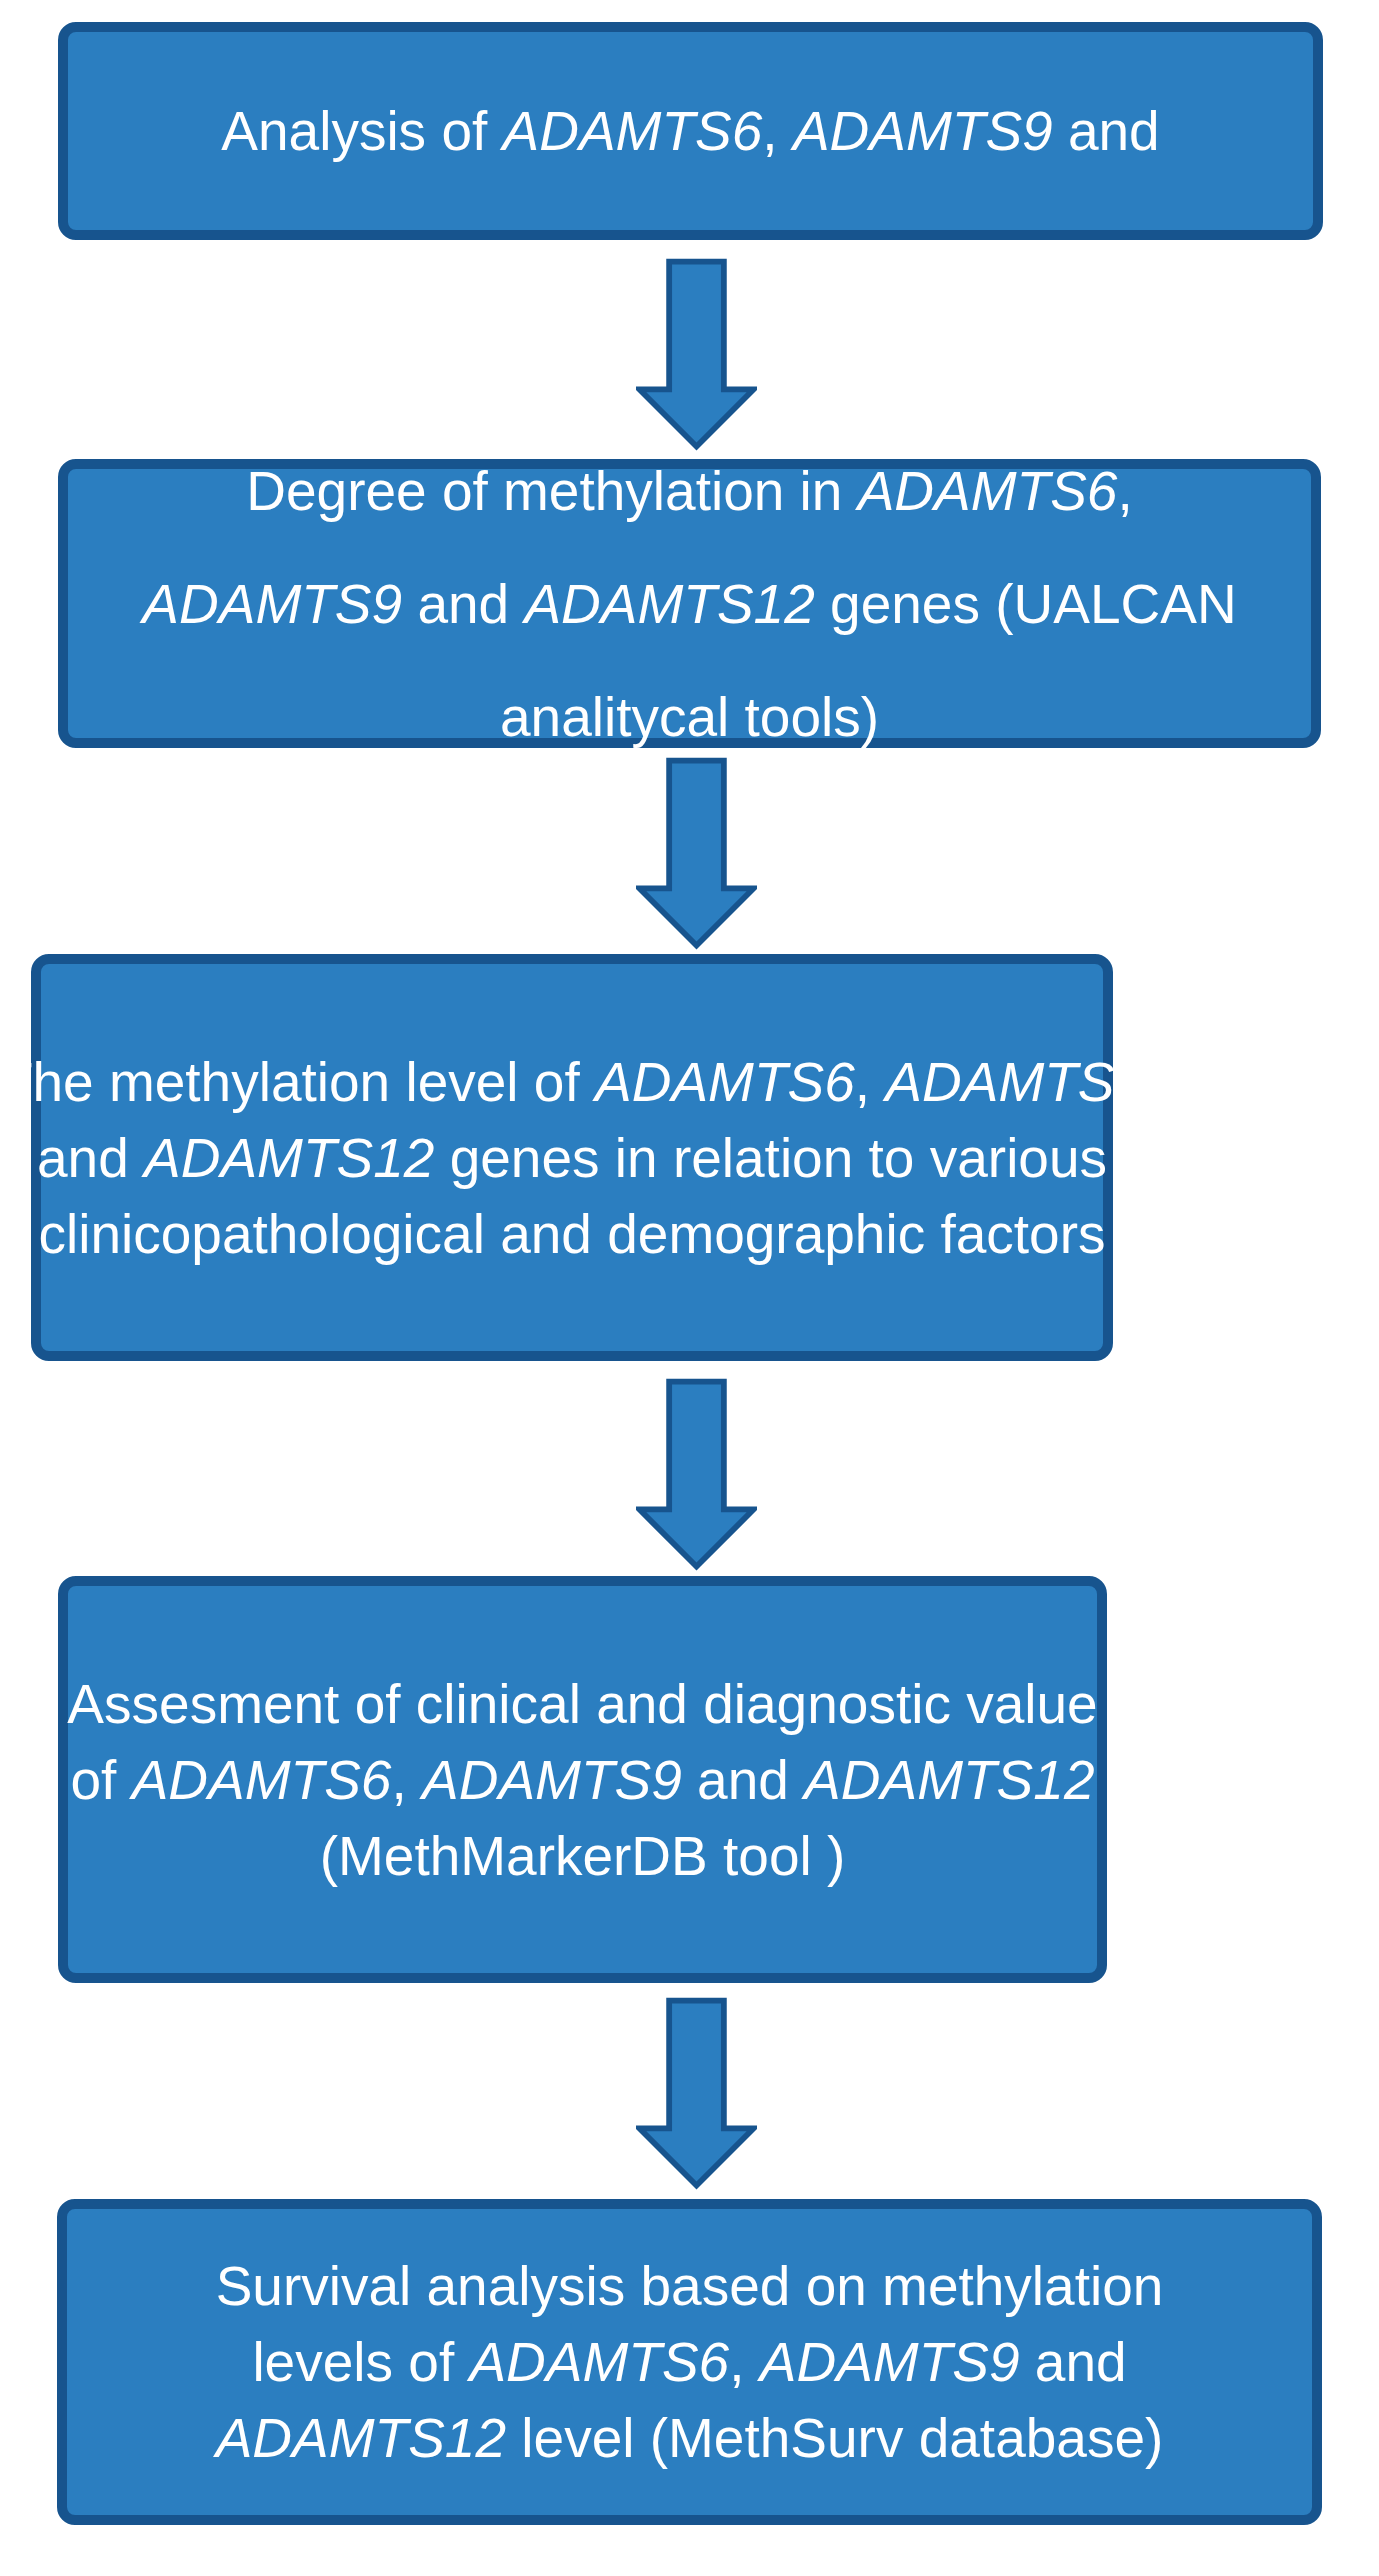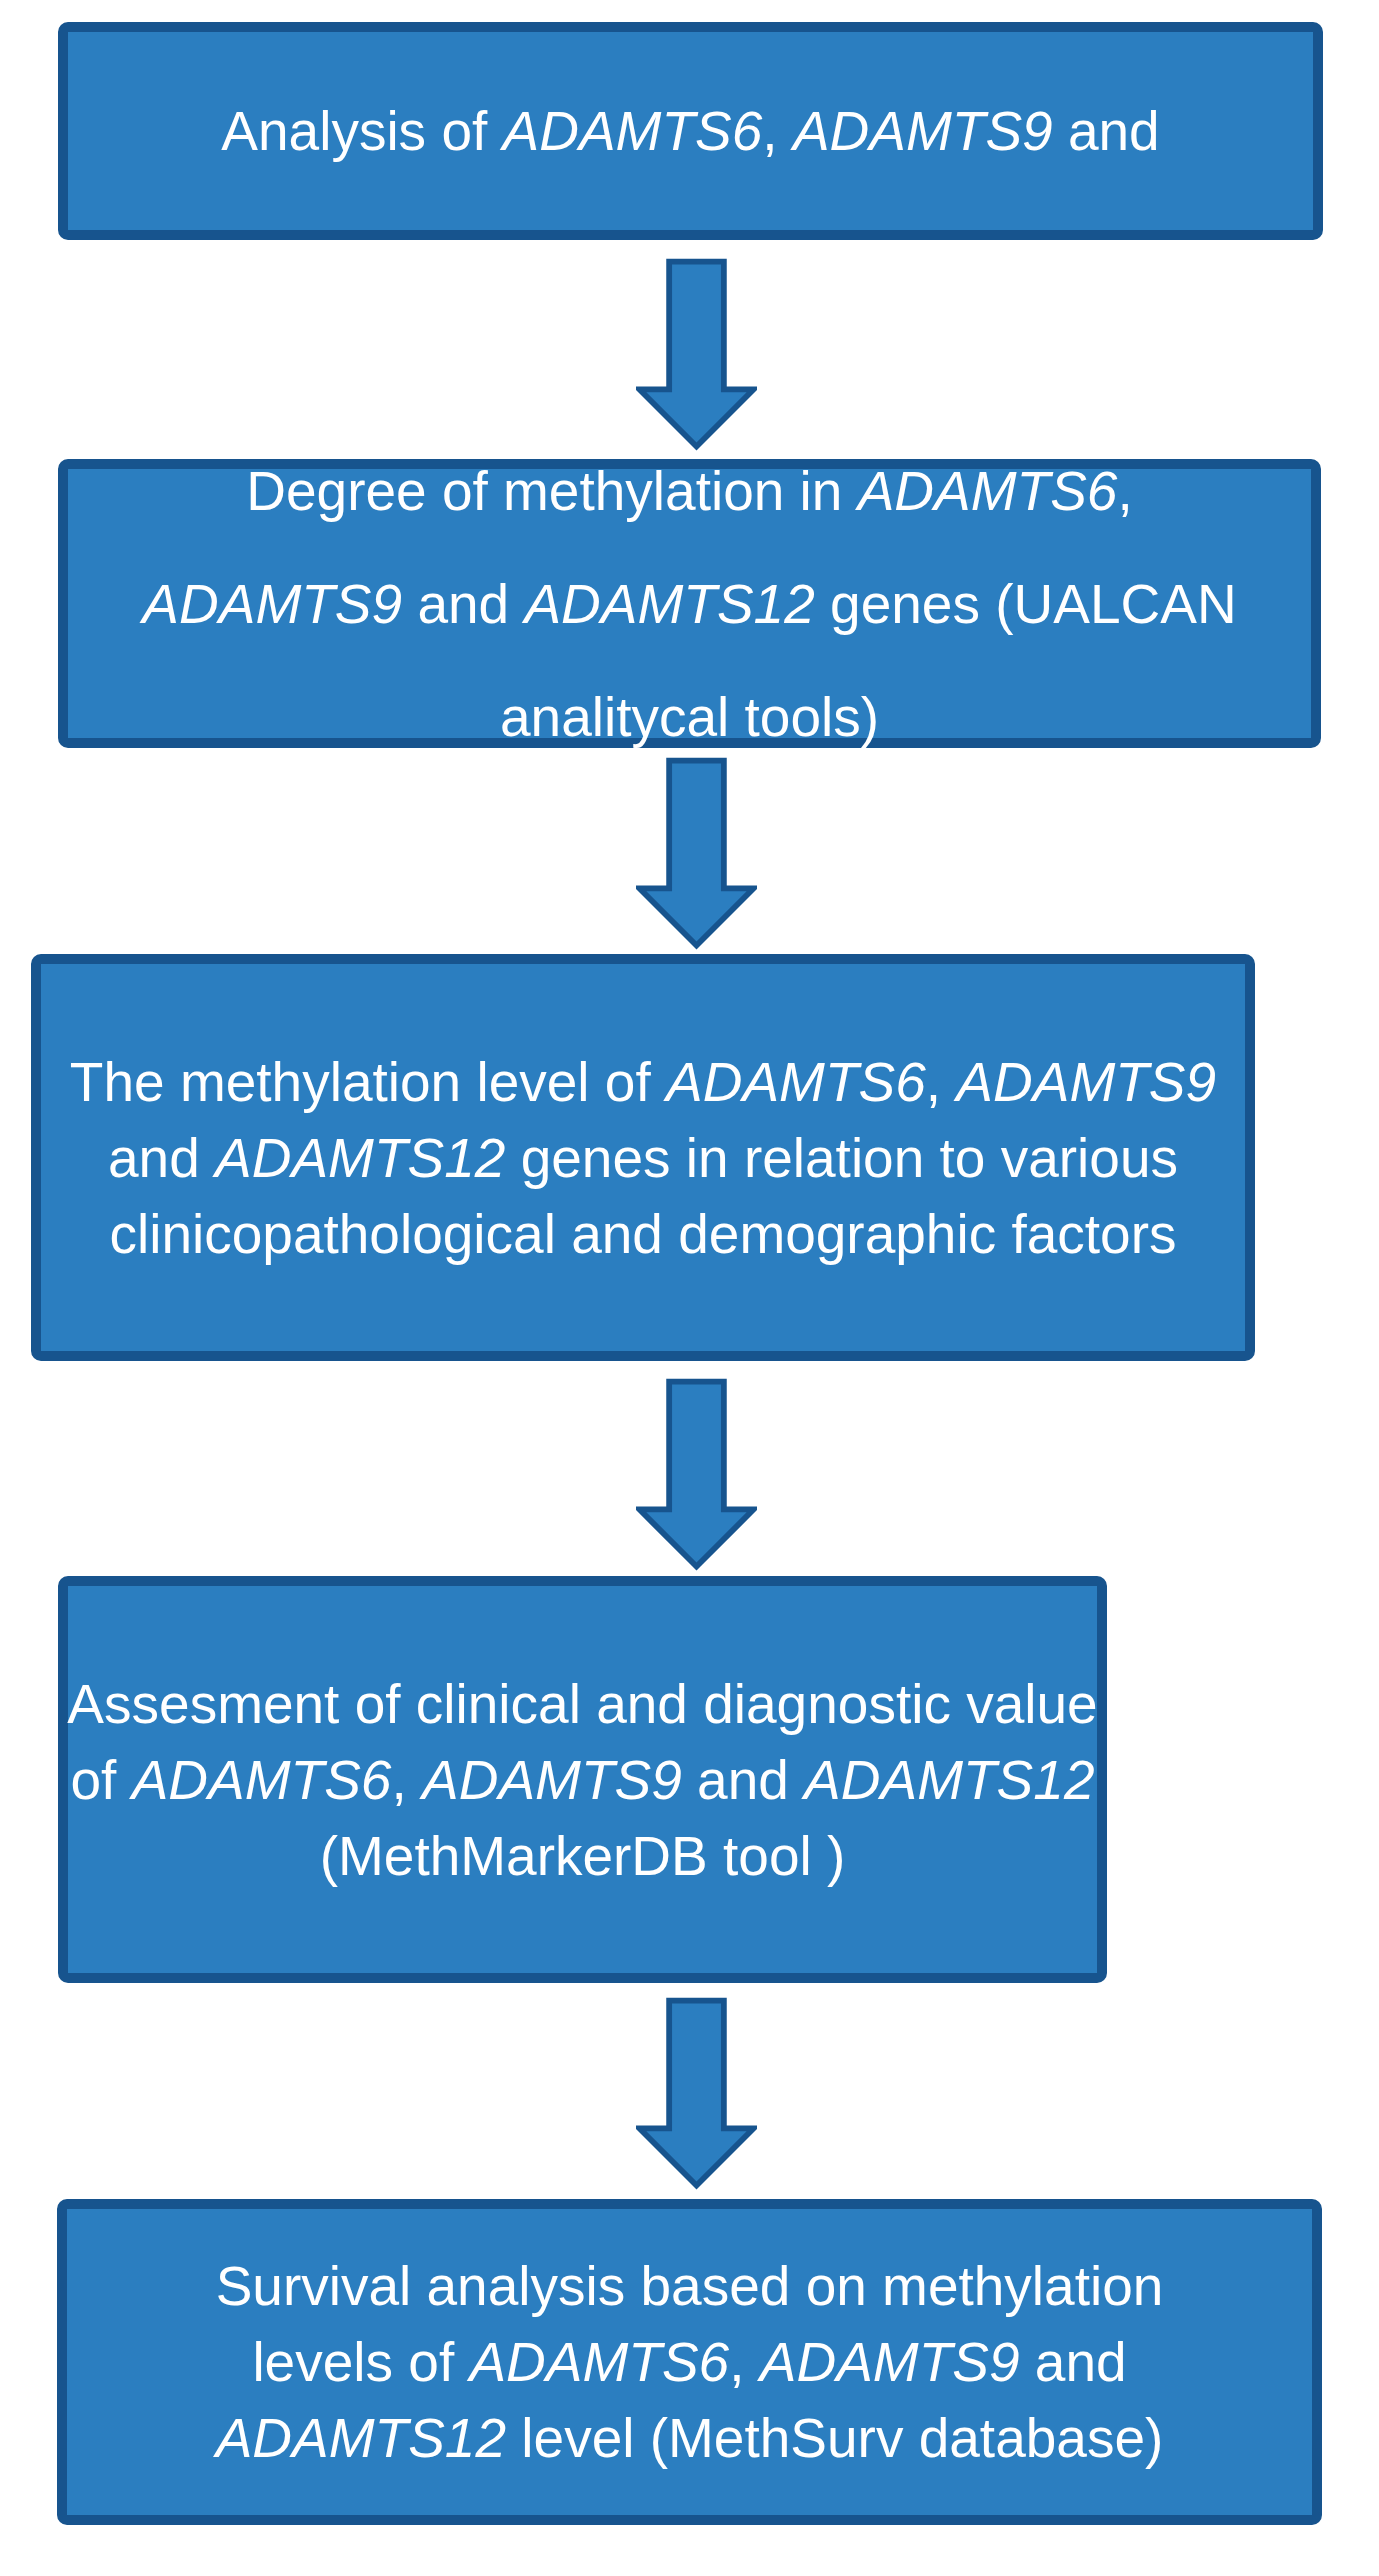--- a/index.html
+++ b/index.html
@@ -19,35 +19,35 @@
     position: relative;
     width: 1379px;
     height: 2576px;
     background: var(--page-bg);
     overflow: hidden;
   }
   .flow-box {
     position: absolute;
     background: var(--box-fill);
     border: 10px solid var(--box-border);
-    border-radius: 10px;
+    border-radius: 18px;
     color: var(--text-color);
     display: flex;
     flex-direction: column;
     justify-content: center;
     align-items: center;
     text-align: center;
     font-size: 55px;
     line-height: 76px;
   }
   .flow-box .line { white-space: nowrap; }
   .flow-box em { font-style: italic; }
   .box-1 { left: 58px;  top: 21.6px;   width: 1265px; height: 218px; }
   .box-2 { left: 58px;  top: 459px;  width: 1263px; height: 289px; gap: 37px; }
-  .box-3 { left: 31px;  top: 954px; width: 1224px; height: 407px; }
+  .box-3 { left: 31px;  top: 954px; width: 1082px; height: 407px; }
   .box-4 { left: 58px;  top: 1576px; width: 1049px; height: 407px; }
   .box-5 { left: 57px;  top: 2199px; width: 1265px; height: 326px; }
   .arrow {
     position: absolute;
     left: 636px;
     width: 121px;
     height: 193px;
   }
   .arrow-1 { top: 258px; }
   .arrow-2 { top: 757px; }

